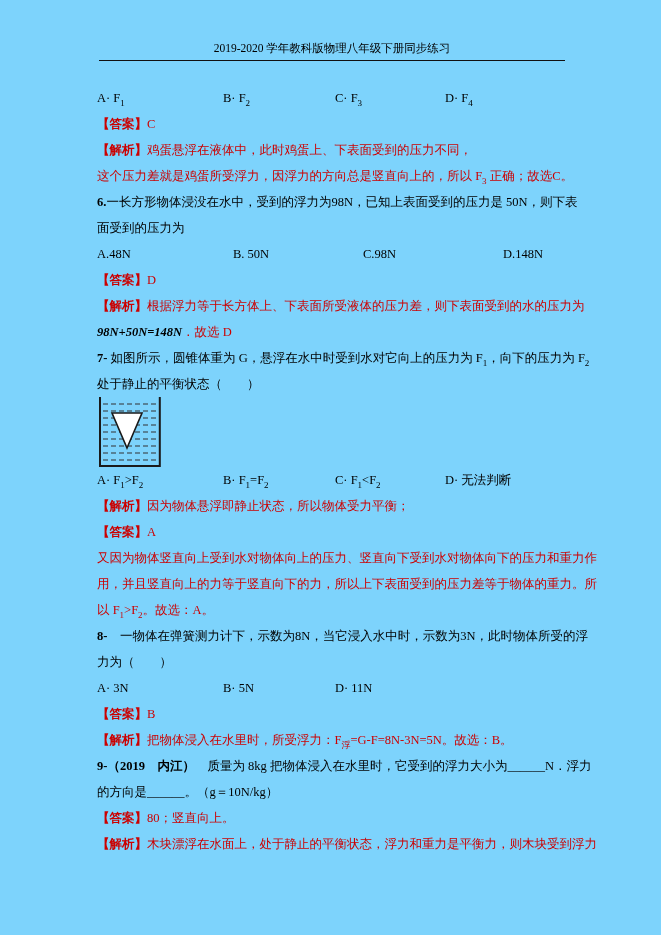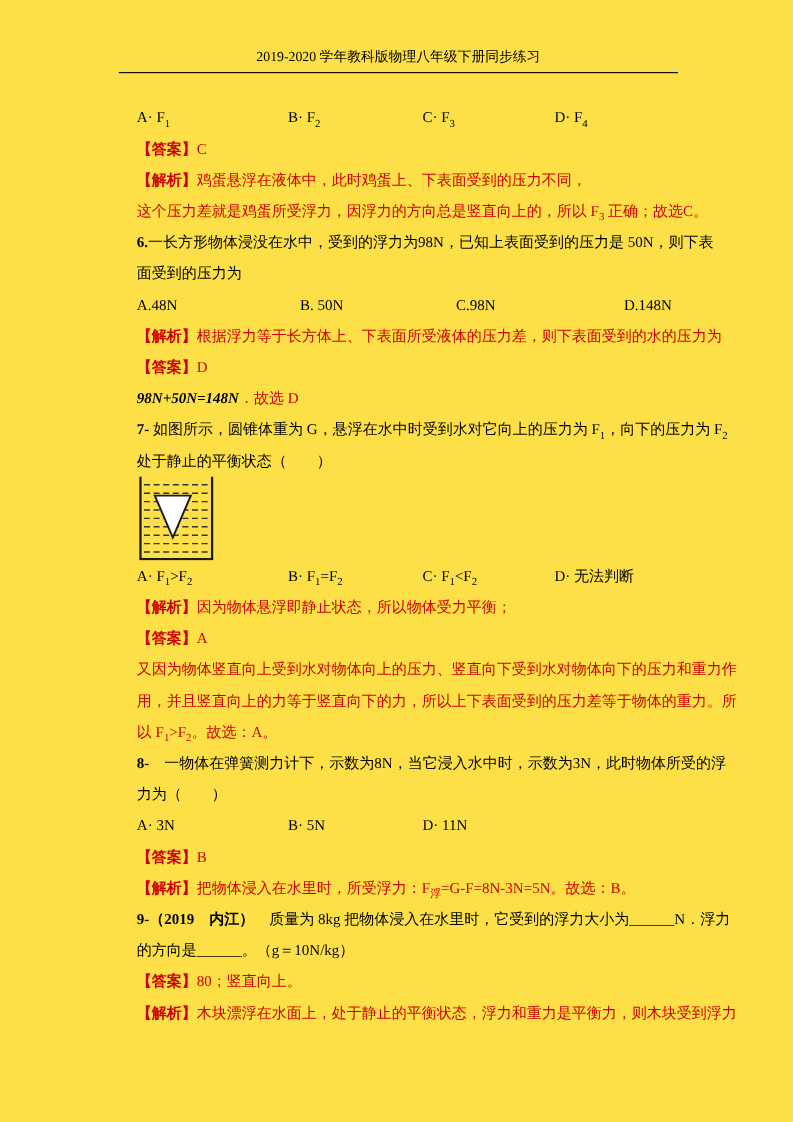--- a/index.html
+++ b/index.html
@@ -1,37 +1,37 @@
 <!DOCTYPE html>
 <html><head>
 <meta charset="utf-8">
 <style>
   html,body{margin:0;padding:0;background:#ffffff;}
   .page{
     position:relative;
     width:661px;height:935px;
-    background:#fde047;
+    background:#7dd3fc;
     border-right:1px solid #e3e3e3;
     border-bottom:1px solid #e3e3e3;
     font-family:"Liberation Serif","DejaVu Serif",serif;
     color:#000000;
     overflow:hidden;
   }
   .header{
     position:absolute;
     left:99px;right:96px;top:41px;
     text-align:center;
     font-size:11.5px;
     line-height:14px;
     padding-bottom:5px;
     border-bottom:1.6px solid #111111;
   }
   .doc-body{
     position:absolute;
-    left:114px;top:85px;width:470px;font-family:Liberation Serif, serif;
+    left:97px;top:85px;width:470px;font-family:Liberation Serif, serif;
   }
   .line{
     height:26px;
     line-height:26px;
     font-size:12.5px;
     white-space:nowrap;
   }
   .opts{display:grid;}
   .va{grid-template-columns:126px 112px 110px auto;}
   .vb{grid-template-columns:136px 130px 140px auto;}
@@ -62,22 +62,22 @@
       <div class="line"><span class="red bold">【解析】</span><span class="red">鸡蛋悬浮在液体中，此时鸡蛋上、下表面受到的压力不同，</span></div>
       <div class="line"><span class="red">这个压力差就是鸡蛋所受浮力，因浮力的方向总是竖直向上的，所以 F</span><sub class="red">3</sub><span class="red"> 正确；故选C。</span></div>
       <div class="line"><span class="bold">6.</span><span>一长方形物体浸没在水中，受到的浮力为98N，已知上表面受到的压力是 50N，则下表</span></div>
       <div class="line"><span>面受到的压力为</span></div>
       <div class="line opts vb">
         <span class="opt"><span>A.48N</span></span>
         <span class="opt"><span>B. 50N</span></span>
         <span class="opt"><span>C.98N</span></span>
         <span class="opt"><span>D.148N</span></span>
       </div>
+      <div class="line"><span class="red bold">【答案】</span><span class="red">D</span></div>
       <div class="line"><span class="red bold">【解析】</span><span class="red">根据浮力等于长方体上、下表面所受液体的压力差，则下表面受到的水的压力为</span></div>
-      <div class="line"><span class="red bold">【答案】</span><span class="red">D</span></div>
       <div class="line"><span class="bold ital">98N+50N=148N</span><span class="red">．故选 </span><span class="red">D</span></div>
       <div class="line"><span class="bold">7-</span><span> 如图所示，圆锥体重为 G，悬浮在水中时受到水对它向上的压力为 F</span><sub>1</sub><span>，向下的压力为 F</span><sub>2</sub></div>
       <div class="line"><span>处于静止的平衡状态（　　）</span></div>
       <div class="figure" id="figure" style="display: block;">
       <svg width="62" height="70" viewBox="0 0 62 70" xmlns="http://www.w3.org/2000/svg">
         <path d="M1,0 L1,68.9 L60.8,68.9 L60.8,0" fill="none" stroke="#1a1a1a" stroke-width="2"></path>
         <g stroke="#333333" stroke-width="1.2" stroke-dasharray="5 3">
           <line x1="4" y1="7" x2="58" y2="7"></line>
           <line x1="4" y1="14" x2="58" y2="14"></line>
           <line x1="4" y1="21" x2="58" y2="21"></line>

